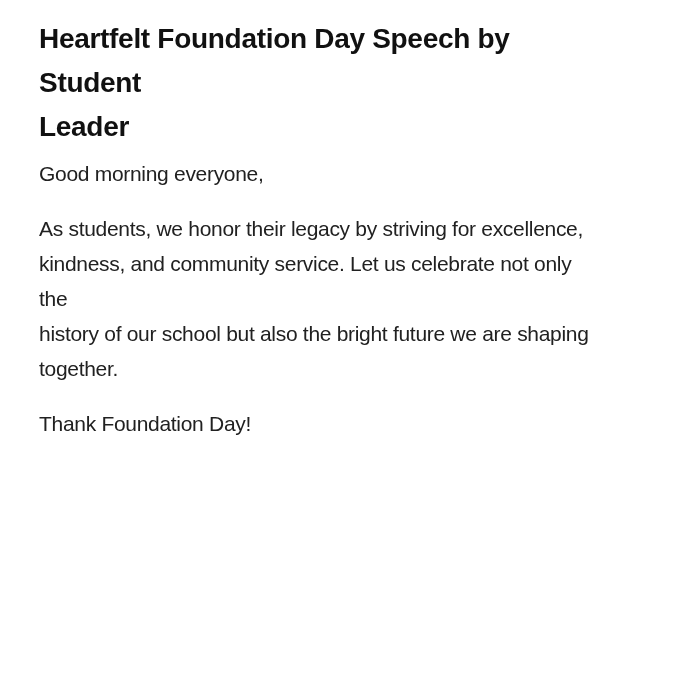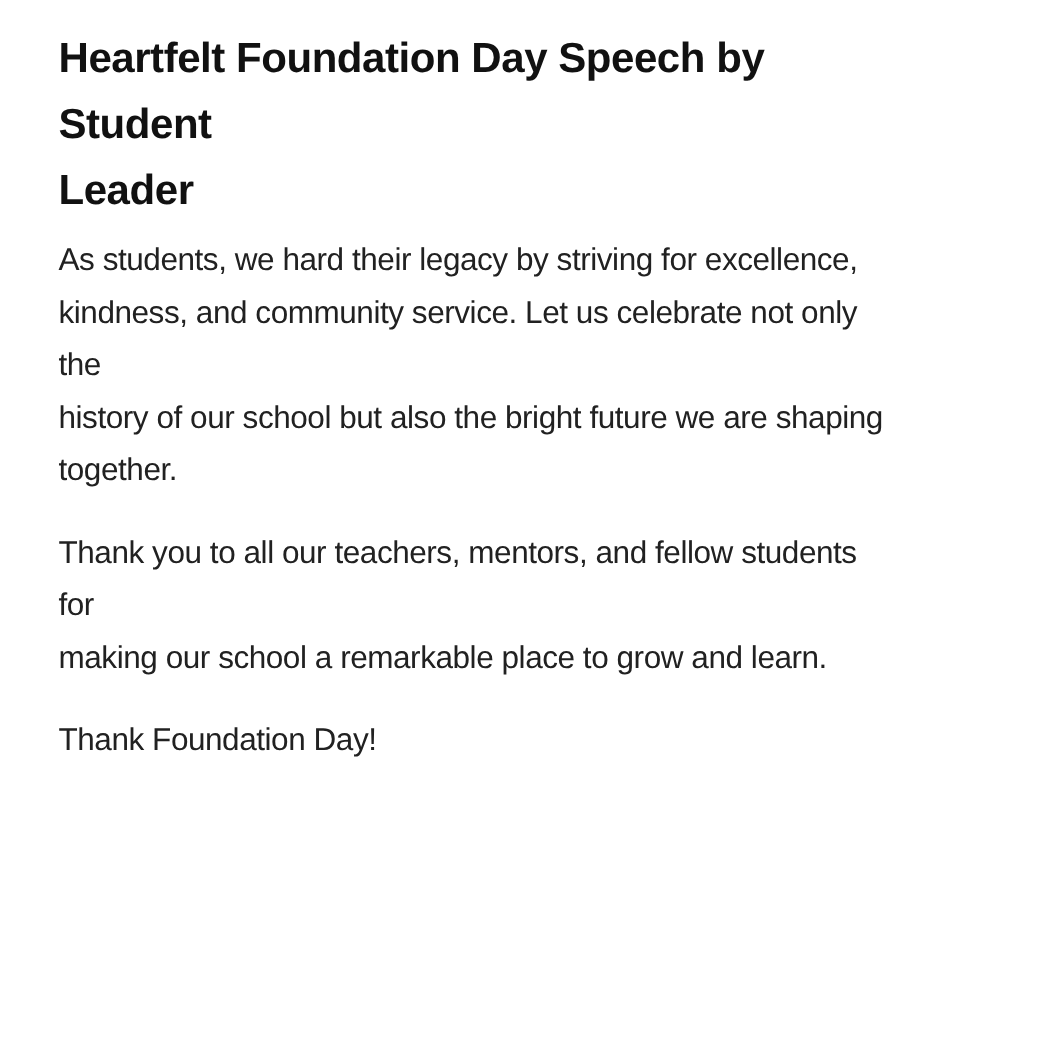--- a/index.html
+++ b/index.html
@@ -41,24 +41,23 @@
     white-space: pre-line;
   }
 </style>
 </head>
 <body>
 
 <div class="page">
   <h1 class="doc-title">Heartfelt Foundation Day Speech by Student
 Leader</h1>
 
+  <p class="doc-paragraph">Good morning everyone,</p>
 
 
-  <p class="doc-paragraph">As students, we hard their legacy by striving for excellence,
+  <p class="doc-paragraph">As students, we honor their legacy by striving for excellence,
 kindness, and community service. Let us celebrate not only the
 history of our school but also the bright future we are shaping
 together.</p>
 
-  <p class="doc-paragraph">Thank you to all our teachers, mentors, and fellow students for
-making our school a remarkable place to grow and learn.</p>
 
   <p class="doc-paragraph">Thank Foundation Day!</p>
 </div>
 
 </body></html>

